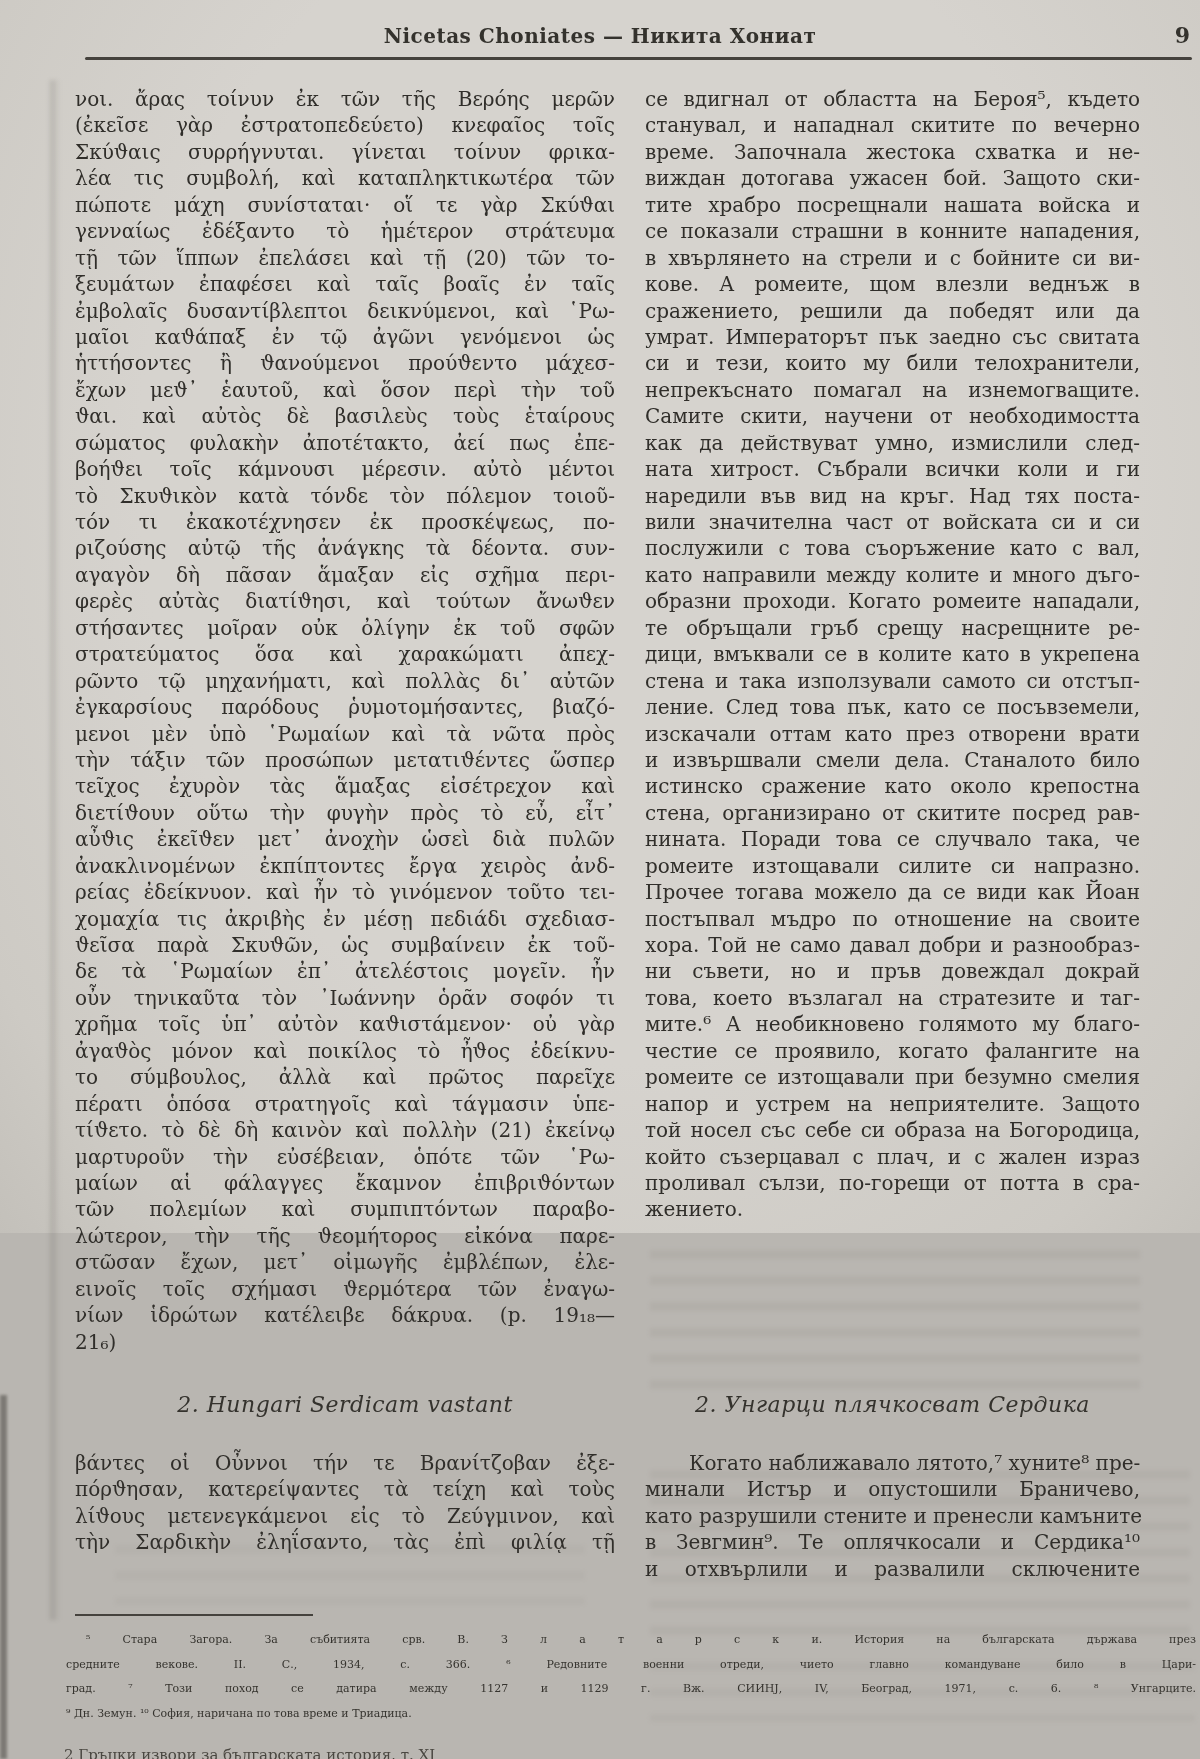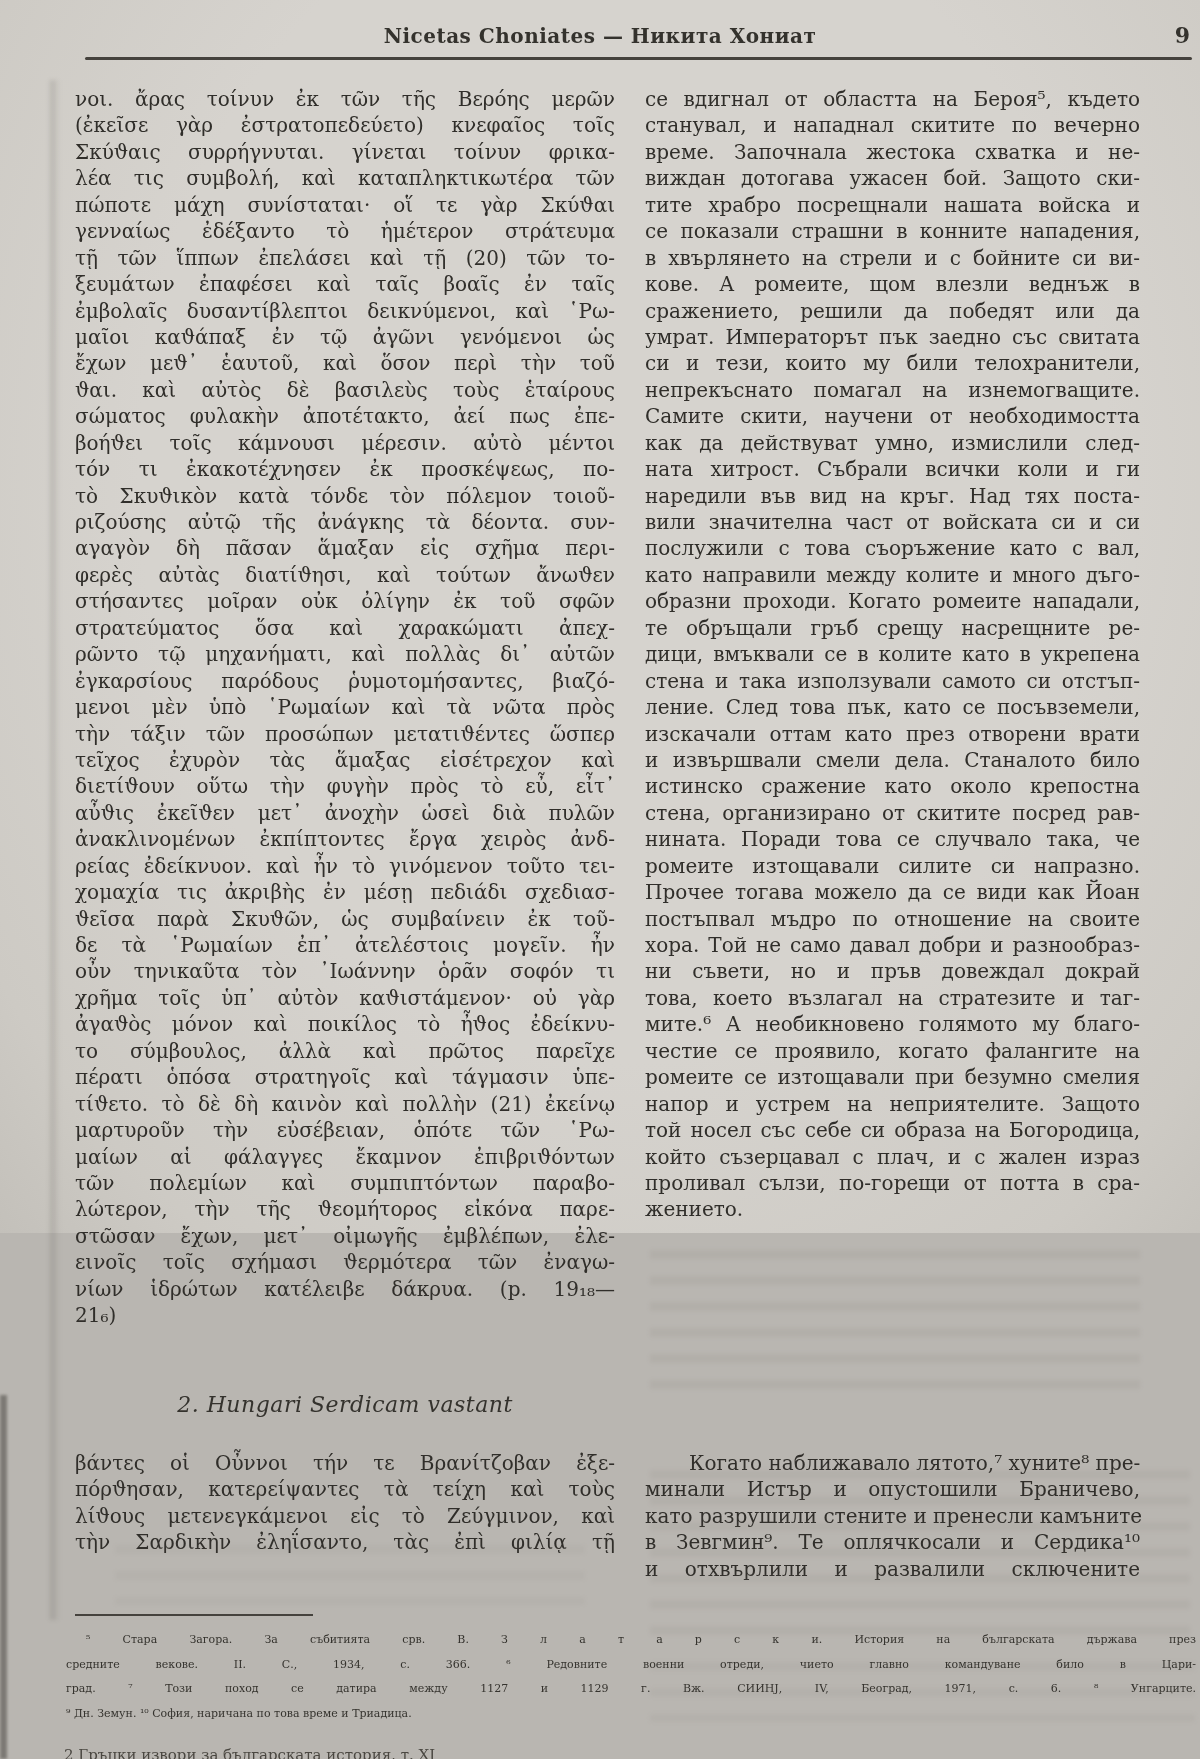--- a/index.html
+++ b/index.html
@@ -97,26 +97,27 @@
       <div class="tline">νοι. ἄρας τοίνυν ἐκ τῶν τῆς Βερόης μερῶν</div>
       <div class="tline">(ἐκεῖσε γὰρ ἐστρατοπεδεύετο) κνεφαῖος τοῖς</div>
       <div class="tline">Σκύϑαις συρρήγνυται. γίνεται τοίνυν φρικα-</div>
       <div class="tline">λέα τις συμβολή, καὶ καταπληκτικωτέρα τῶν</div>
       <div class="tline">πώποτε μάχη συνίσταται· οἵ τε γὰρ Σκύϑαι</div>
       <div class="tline">γενναίως ἐδέξαντο τὸ ἡμέτερον στράτευμα</div>
       <div class="tline">τῇ τῶν ἵππων ἐπελάσει καὶ τῇ (20) τῶν το-</div>
       <div class="tline">ξευμάτων ἐπαφέσει καὶ ταῖς βοαῖς ἐν ταῖς</div>
       <div class="tline">ἐμβολαῖς δυσαντίβλεπτοι δεικνύμενοι, καὶ ῾Ρω-</div>
       <div class="tline">μαῖοι καϑάπαξ ἐν τῷ ἀγῶνι γενόμενοι ὡς</div>
+      <div class="tline">ἡττήσοντες ἢ ϑανούμενοι προύϑεντο μάχεσ-</div>
       <div class="tline">ἔχων μεϑ᾽ ἑαυτοῦ, καὶ ὅσον περὶ τὴν τοῦ</div>
       <div class="tline">ϑαι. καὶ αὐτὸς δὲ βασιλεὺς τοὺς ἑταίρους</div>
       <div class="tline">σώματος φυλακὴν ἀποτέτακτο, ἀεί πως ἐπε-</div>
       <div class="tline">βοήϑει τοῖς κάμνουσι μέρεσιν. αὐτὸ μέντοι</div>
+      <div class="tline">τὸ Σκυϑικὸν κατὰ τόνδε τὸν πόλεμον τοιοῦ-</div>
       <div class="tline">τόν τι ἐκακοτέχνησεν ἐκ προσκέψεως, πο-</div>
-      <div class="tline">τὸ Σκυϑικὸν κατὰ τόνδε τὸν πόλεμον τοιοῦ-</div>
       <div class="tline">ριζούσης αὐτῷ τῆς ἀνάγκης τὰ δέοντα. συν-</div>
       <div class="tline">αγαγὸν δὴ πᾶσαν ἅμαξαν εἰς σχῆμα περι-</div>
       <div class="tline">φερὲς αὐτὰς διατίϑησι, καὶ τούτων ἄνωϑεν</div>
       <div class="tline">στήσαντες μοῖραν οὐκ ὀλίγην ἐκ τοῦ σφῶν</div>
       <div class="tline">στρατεύματος ὅσα καὶ χαρακώματι ἀπεχ-</div>
       <div class="tline">ρῶντο τῷ μηχανήματι, καὶ πολλὰς δι᾽ αὐτῶν</div>
       <div class="tline">ἐγκαρσίους παρόδους ῥυμοτομήσαντες, βιαζό-</div>
       <div class="tline">μενοι μὲν ὑπὸ ῾Ρωμαίων καὶ τὰ νῶτα πρὸς</div>
       <div class="tline">τὴν τάξιν τῶν προσώπων μετατιϑέντες ὥσπερ</div>
       <div class="tline">τεῖχος ἐχυρὸν τὰς ἅμαξας εἰσέτρεχον καὶ</div>
@@ -184,20 +185,21 @@
       <div class="tline">ромеите се изтощавали при безумно смелия</div>
       <div class="tline">напор и устрем на неприятелите. Защото</div>
       <div class="tline">той носел със себе си образа на Богородица,</div>
       <div class="tline">който съзерцавал с плач, и с жален израз</div>
       <div class="tline">проливал сълзи, по-горещи от потта в сра-</div>
       <div class="tline endleft">жението.</div>
     </div>
 
   <div class="section-heading heading-left">2. Hungari Serdicam vastant</div>
 
+  <div class="section-heading heading-right">2. Унгарци плячкосват Сердика</div>
 
   <div class="col p2 p2-left">
       <div class="tline">βάντες οἱ Οὖννοι τήν τε Βρανίτζοβαν ἐξε-</div>
       <div class="tline">πόρϑησαν, κατερείψαντες τὰ τείχη καὶ τοὺς</div>
       <div class="tline">λίϑους μετενεγκάμενοι εἰς τὸ Ζεύγμινον, καὶ</div>
       <div class="tline">τὴν Σαρδικὴν ἐληΐσαντο, τὰς ἐπὶ φιλίᾳ τῇ</div>
     </div>
 
   <div class="col p2 p2-right">
       <div class="tline indent">Когато наближавало лятото,⁷ хуните⁸ пре-</div>

